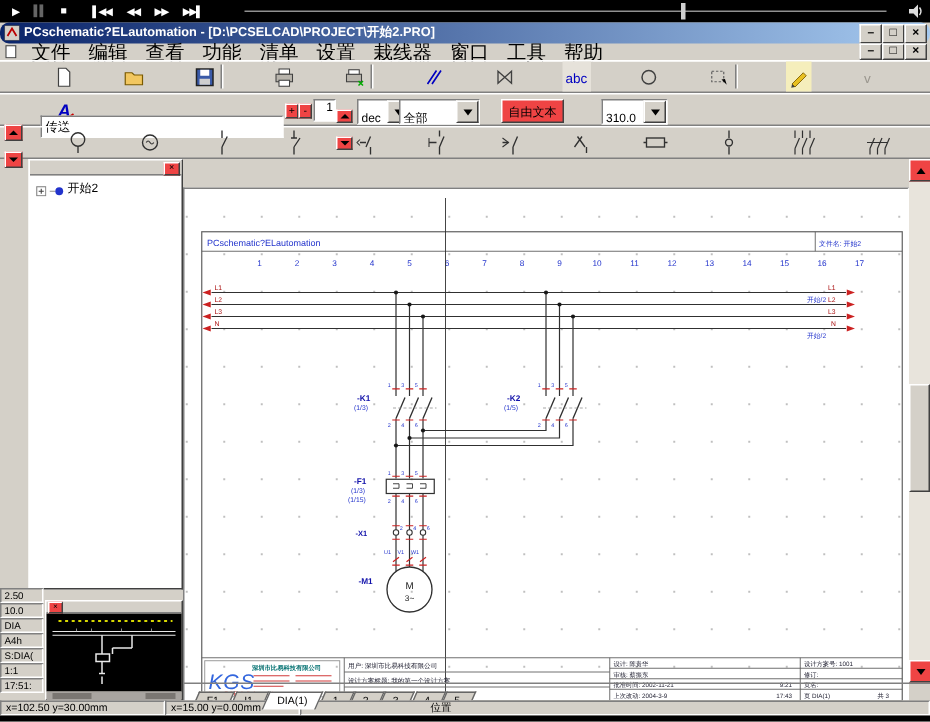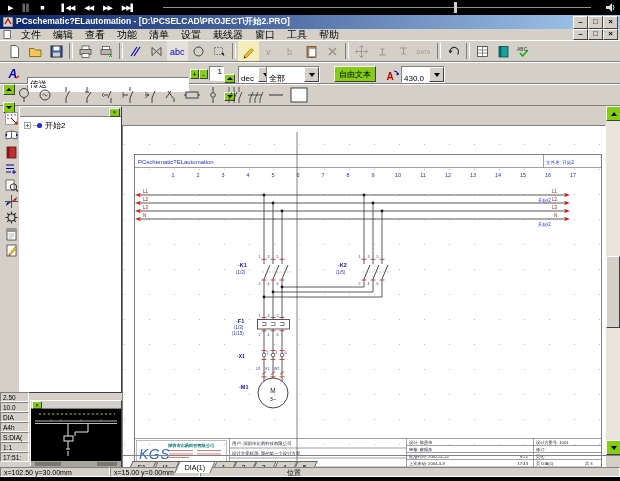--- a/index.html
+++ b/index.html
@@ -2,29 +2,29 @@
 <html><head>
 <meta charset="utf-8">
 <style>
   html,body{margin:0;padding:0;}
   body{width:620px;height:481px;overflow:hidden;background:#000;
        font-family:"Liberation Sans","DejaVu Sans",sans-serif;}
   #app{position:relative;width:620px;height:481px;background:#d4d0c8;}
   .abs{position:absolute;}
   .out{border:1px solid;border-color:#fff #404040 #404040 #fff;}
   .in{border:1px solid;border-color:#808080 #fff #fff #808080;margin-top:19px;}
-  .btn3{background:#84cc16;border:1px solid;border-color:#fff #404040 #404040 #fff;
+  .btn3{background:#ef4444;border:1px solid;border-color:#fff #404040 #404040 #fff;
         display:inline-flex;align-items:center;justify-content:center;}
   .pressed{border-color:#808080 #fff #fff #808080;background:#e6e2da;}
   .tb{width:19px;height:18px;display:inline-flex;align-items:center;justify-content:center;
-      border:1px solid transparent;}
+      border:1px solid transparent;margin-left:30px;}
   .tb svg{display:block;}
   .sep{display:inline-block;width:2px;height:16px;border-left:1px solid #808080;
        border-right:1px solid #fff;margin:0 2px;vertical-align:middle;}
-  .mi{display:inline-block;padding:0 6px;font-size:10px;color:#000;}
+  .mi{display:inline-block;padding:0 6px;font-size:13px;color:#000;}
   .dd{display:inline-flex;align-items:center;background:#fff;border:1px solid;
       border-color:#808080 #fff #fff #808080;height:15px;font-size:8px;}
   .dd .t{flex:1;padding:0 2px;white-space:nowrap;overflow:hidden;margin-top:8px;}
   .dda{width:13px;height:13px;background:#d4d0c8;border:1px solid;
        border-color:#fff #404040 #404040 #fff;display:flex;align-items:center;justify-content:center;}
   .tri-d{width:0;height:0;border-left:3px solid transparent;border-right:3px solid transparent;
          border-top:4px solid #000;}
   .tri-u{width:0;height:0;border-left:3px solid transparent;border-right:3px solid transparent;
          border-bottom:4px solid #000;}
   .cell{position:absolute;left:0;width:29px;height:10px;background:#d4d0c8;
@@ -61,21 +61,21 @@
     <span class="mbtn">▶▶▌</span>
     <div style="position:relative;flex:1;height:1px;background:#909090;margin:0 14px 0 18px;">
       <div style="position:absolute;left:68%;top:-5px;width:3px;height:11px;background:#cfcfcf;"></div>
     </div>
     <svg width="11" height="11" viewBox="0 0 11 11" style="margin-right:4px;">
       <polygon points="1,4 4,4 7,1 7,10 4,7 1,7" fill="#ddd"></polygon>
       <path d="M8 3 Q10 5.5 8 8" stroke="#ddd" fill="none" stroke-width="1"></path>
     </svg>
   </div>
 
-  <div class="abs" style="left:0;top:15px;width:620px;height:14px;background:linear-gradient(90deg,#0a246a,#a6caf0);display:flex;align-items:center;padding:0 2px;box-sizing:border-box;">
+  <div class="abs" style="left:0;top:15px;width:620px;height:14px;background:linear-gradient(90deg,#0a246a,#a6caf0);display:flex;align-items:center;padding:0 2px;box-sizing:border-box;border-radius:6px;">
     <svg width="10" height="10" viewBox="0 0 10 10" style="margin:0 3px 0 1px;">
       <rect x="0" y="0" width="10" height="10" fill="#d4d0c8" stroke="#404040" stroke-width="0.7"></rect>
       <path d="M2 7 L5 2 L8 7" stroke="#b00" fill="none" stroke-width="1.2"></path>
     </svg>
     <span style="flex:1;color:#fff;font-size:8.5px;font-weight:bold;white-space:nowrap;overflow:hidden;">PCschematic?ELautomation - [D:\PCSELCAD\PROJECT\开始2.PRO]</span>
     <span class="wbtn">–</span>
     <span class="wbtn">□</span>
     <span class="wbtn">×</span>
   </div>
 
@@ -269,21 +269,21 @@
     </span>
     <span class="btn3 abs" style="left:334px;top:3px;height:14px;padding:0 4px;font-size:8px;">自由文本</span>
     <span class="tb abs" style="left:382px;top:2px;">
         <svg width="15" height="15" viewBox="0 0 15 15">
           <text x="1.5" y="12" font-size="10" font-weight="bold" fill="#c00">A</text>
           <path d="M9 3 A4 4 0 0 1 13 7" stroke="#00a" fill="none" stroke-width="1"></path>
           <path d="M13 7 l-1.8-0.8 M13 7 l0.6-1.9" stroke="#00a" stroke-width="0.8"></path>
         </svg>
       </span>
     <span class="dd abs" style="left:401px;top:3px;width:42px;">
-      <span class="t">430.0</span>
+      <span class="t">310.0</span>
         <span class="dda">
           <span class="tri-d"></span>
         </span>
     </span>
   </div>
 
   <div class="abs" style="left:0;top:84px;width:620px;height:22px;display:flex;align-items:center;border-top:1px solid #fff;border-bottom:1px solid #808080;padding-left:3px;box-sizing:border-box;">
     <span style="display:inline-block;width:10px;">
       <span class="btn3" style="width:10px;height:9px;">
           <span class="tri-u" style="border-bottom-width:3px;"></span>
@@ -434,21 +434,21 @@
           <path d="M5 11 L11 4 l1.5 1.5 L6.5 12 Z" fill="#e8c020" stroke="#806000" stroke-width="0.5"></path>
           <path d="M5 11 l-0.5 2 l2-0.5 Z" fill="#c00"></path>
         </svg>
       </span>
   </div>
 
   <div class="abs out" style="left:19px;top:106px;width:103px;height:287px;background:#fff;box-sizing:border-box;">
     <div style="height:9px;background:#d4d0c8;border-bottom:1px solid #808080;position:relative;">
       <span class="btn3" style="position:absolute;right:1px;top:1px;width:9px;height:7px;font-size:6px;line-height:5px;">×</span>
     </div>
-    <div style="display:flex;align-items:center;font-size:8px;padding:3px 0 0 4px;color:#000;">
+    <div style="display:flex;align-items:flex-end;font-size:8px;padding:3px 0 0 4px;color:#000;">
       <svg width="7" height="7" viewBox="0 0 7 7" style="margin-right:2px;">
         <rect x="0.5" y="0.5" width="6" height="6" fill="#fff" stroke="#808080" stroke-width="0.7"></rect>
         <path d="M1.8 3.5 H5.2 M3.5 1.8 V5.2" stroke="#404040" stroke-width="0.7"></path>
       </svg>
       <svg width="10" height="7" viewBox="0 0 10 7" style="margin-right:2px;">
         <path d="M0 3.5 H4" stroke="#808080" stroke-width="0.6"></path>
         <circle cx="6.5" cy="3.5" r="2.6" fill="#2233cc"></circle>
       </svg>
       <span>开始2</span>
     </div>

